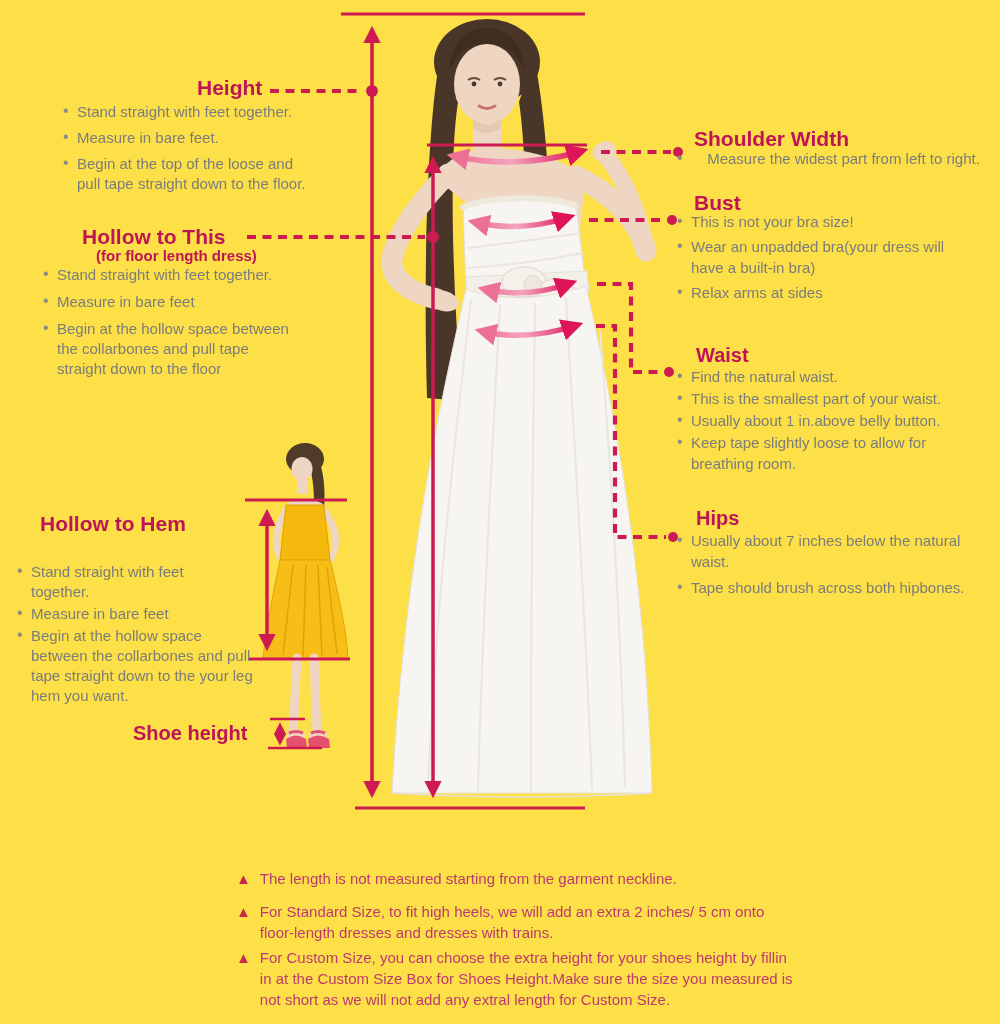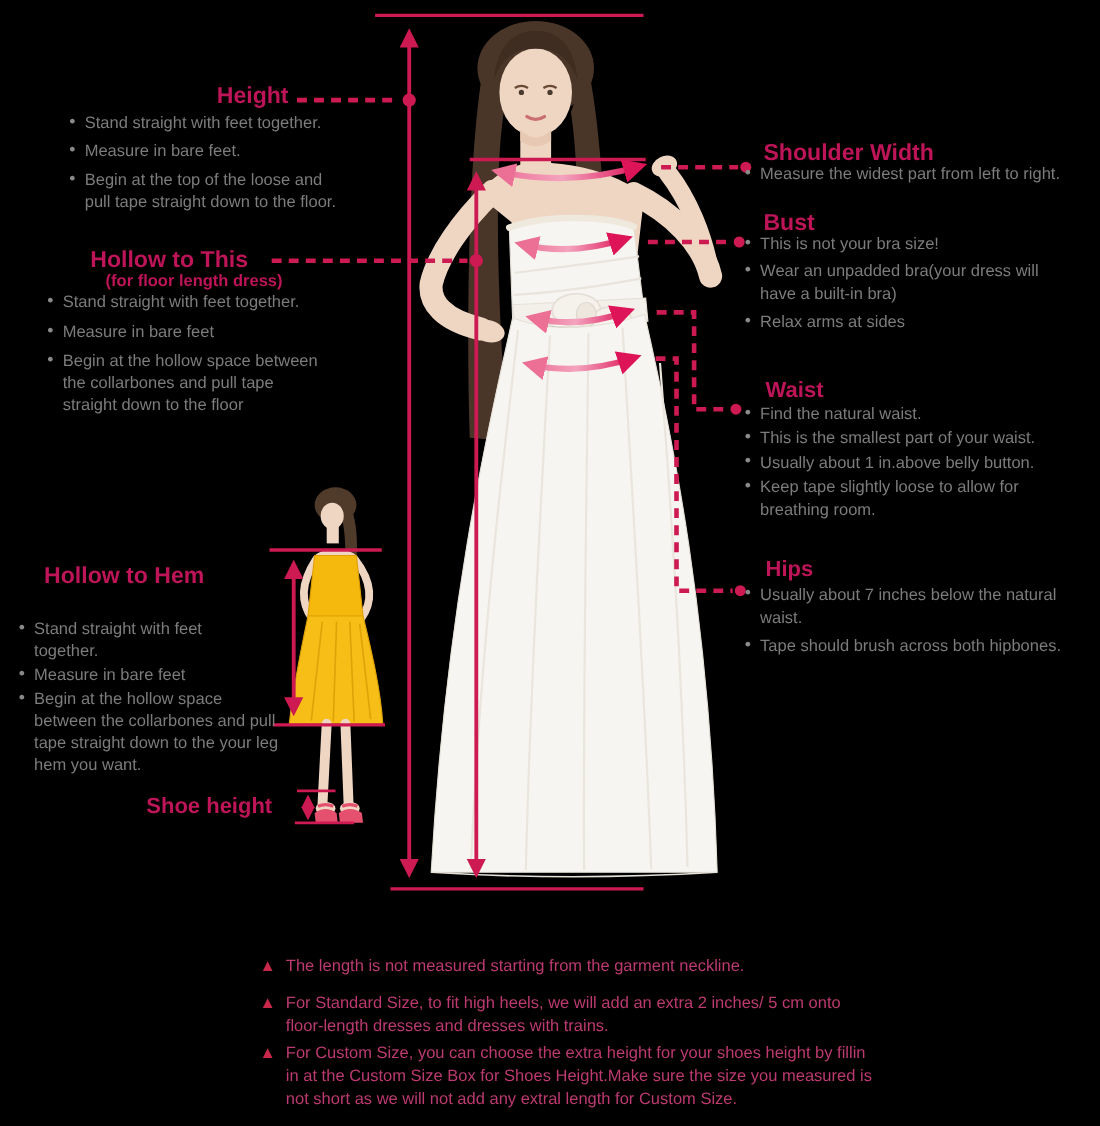--- a/index.html
+++ b/index.html
@@ -1,17 +1,17 @@
 <!DOCTYPE html>
 <html><head>
 <meta charset="utf-8">
 <style>
   html,body{margin:0;padding:0;background:#fff;}
   .canvas{
-    position:relative;width:1000px;height:1024px;background:#000000;overflow:hidden;
+    position:relative;width:1000px;height:1024px;background:#fde047;overflow:hidden;
     font-family:"Liberation Sans","DejaVu Sans",sans-serif;
   }
   .layer{position:absolute;left:0;top:0;width:1000px;height:1024px;}
   .sec-title{
     position:absolute;margin:0;font-weight:700;color:#BE1458;font-size:21px;line-height:22px;
     white-space:nowrap;
   }
   .sec-title.small{font-size:20px;}
   .sec-sub{
     position:absolute;margin:0;font-weight:700;color:#BE1458;font-size:15px;line-height:16px;white-space:nowrap;
@@ -24,21 +24,21 @@
     content:"\2022";position:absolute;left:1px;top:-1px;color:#8a8a8a;font-size:16px;
   }
   ul.blist li span, ul.blist li em{white-space:pre-line;}
   ul.blist li em{font-style:normal;color:#BE1458;}
   #l-height li{margin-bottom:6px;}
   #l-h2f li{margin-bottom:7px;}
   #l-h2h li{margin-bottom:2px;}
   #l-bust li{margin-bottom:4px;line-height:21px;}
   #l-waist li{margin-bottom:1px;line-height:21px;}
   #l-hips li{margin-bottom:5px;line-height:21px;}
-  #l-shoulder li{line-height:21px;}
+  #l-shoulder li{line-height:21px;text-align:center;}
   .notes{position:absolute;left:236px;top:868px;width:612px;}
   .note{display:flex;gap:9px;margin-bottom:12px;}
   .note:nth-child(2){margin-bottom:4px;}
   .tri{color:#C8294A;font-size:15px;line-height:21px;flex:0 0 auto;}
   .note p{margin:0;color:#BC3A70;font-size:15px;line-height:21px;white-space:pre-line;}
 </style>
 </head>
 <body>
 
 <div class="canvas">

